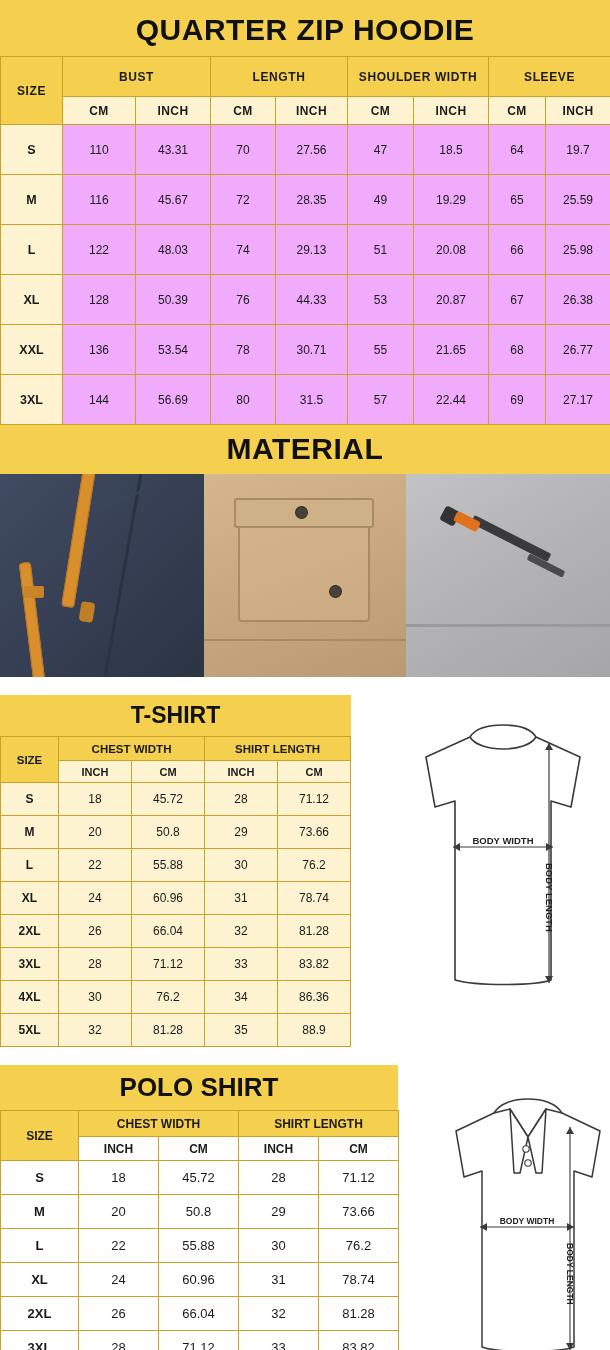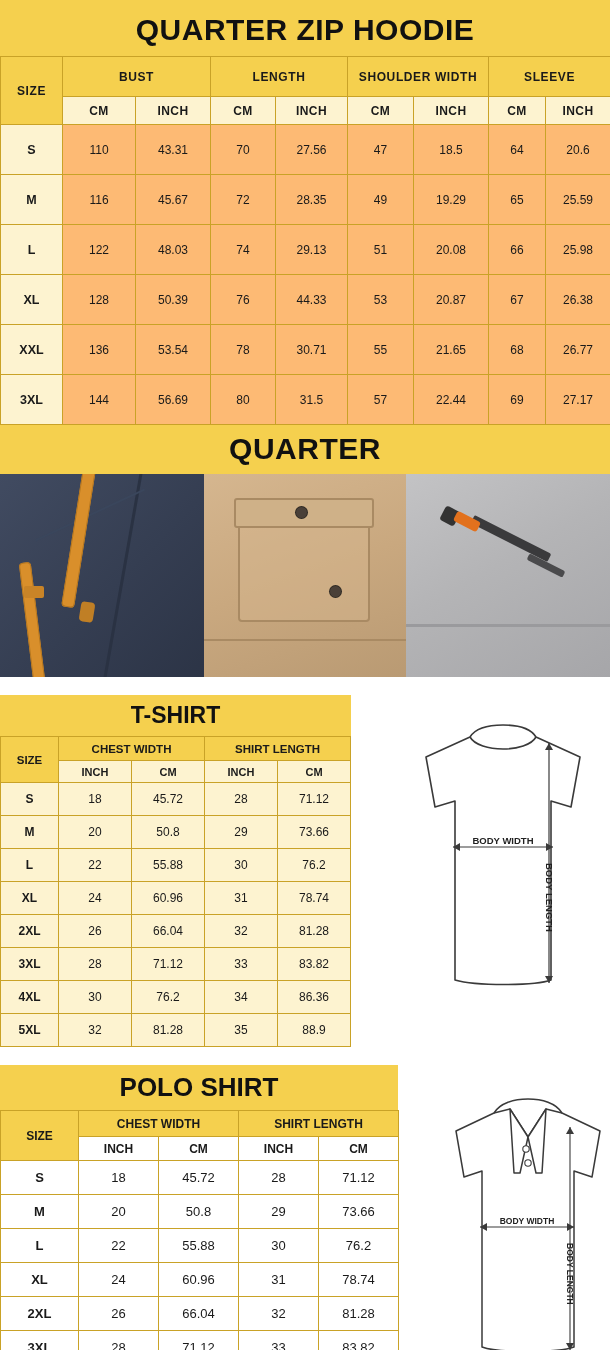--- a/index.html
+++ b/index.html
@@ -29,21 +29,21 @@
   table.sz td, table.sz th {
     border: 1px solid #c9a227;
     text-align: center;
     font-size: 11.5px;
     color: #1a1a1a;
     padding: 0;
   }
   .hoodie-table td, .hoodie-table th { border-color: #cfa93a; }
   .hoodie-table .hdr { background: #f5d04e; font-weight: bold; font-size: 12px; height: 40px; letter-spacing: .6px;}
   .hoodie-table .sub { background: #fdf3d0; font-weight: bold; font-size: 12px; height: 28px; letter-spacing: .4px;}
-  .hoodie-table .rowcell { background: #fdba74; height: 50px; font-size: 12px; }
+  .hoodie-table .rowcell { background: #f0abfc; height: 50px; font-size: 12px; }
   .hoodie-table .sizecell { background: #fdf3d0; font-weight: bold; font-size: 12.5px; }
 
   
   .material-title {
     background: #f5d04e;
     text-align: center;
     font-size: 30px;
     font-weight: bold;
     color: #111;
     padding: 7px 0 8px 0;
@@ -150,21 +150,21 @@
 
       <tr>
         <td class="rowcell sizecell">S</td>
         <td class="rowcell">110</td>
         <td class="rowcell">43.31</td>
         <td class="rowcell">70</td>
         <td class="rowcell">27.56</td>
         <td class="rowcell">47</td>
         <td class="rowcell">18.5</td>
         <td class="rowcell">64</td>
-        <td class="rowcell">20.6</td>
+        <td class="rowcell">19.7</td>
       </tr>
       <tr>
         <td class="rowcell sizecell">M</td>
         <td class="rowcell">116</td>
         <td class="rowcell">45.67</td>
         <td class="rowcell">72</td>
         <td class="rowcell">28.35</td>
         <td class="rowcell">49</td>
         <td class="rowcell">19.29</td>
         <td class="rowcell">65</td>
@@ -210,21 +210,21 @@
         <td class="rowcell">80</td>
         <td class="rowcell">31.5</td>
         <td class="rowcell">57</td>
         <td class="rowcell">22.44</td>
         <td class="rowcell">69</td>
         <td class="rowcell">27.17</td>
       </tr>
     </tbody>
   </table>
 
-  <div class="material-title">QUARTER</div>
+  <div class="material-title">MATERIAL</div>
 
   <div class="material-row">
     <div class="material-cell m1">
       <div class="navy-body"></div>
       <div class="navy-seam"></div>
       <div class="navy-seam2"></div>
       <div class="cord cord-a"></div>
       <div class="cord cord-tip"></div>
       <div class="cord cord-b"></div>
       <div class="cord cord-knot"></div>

